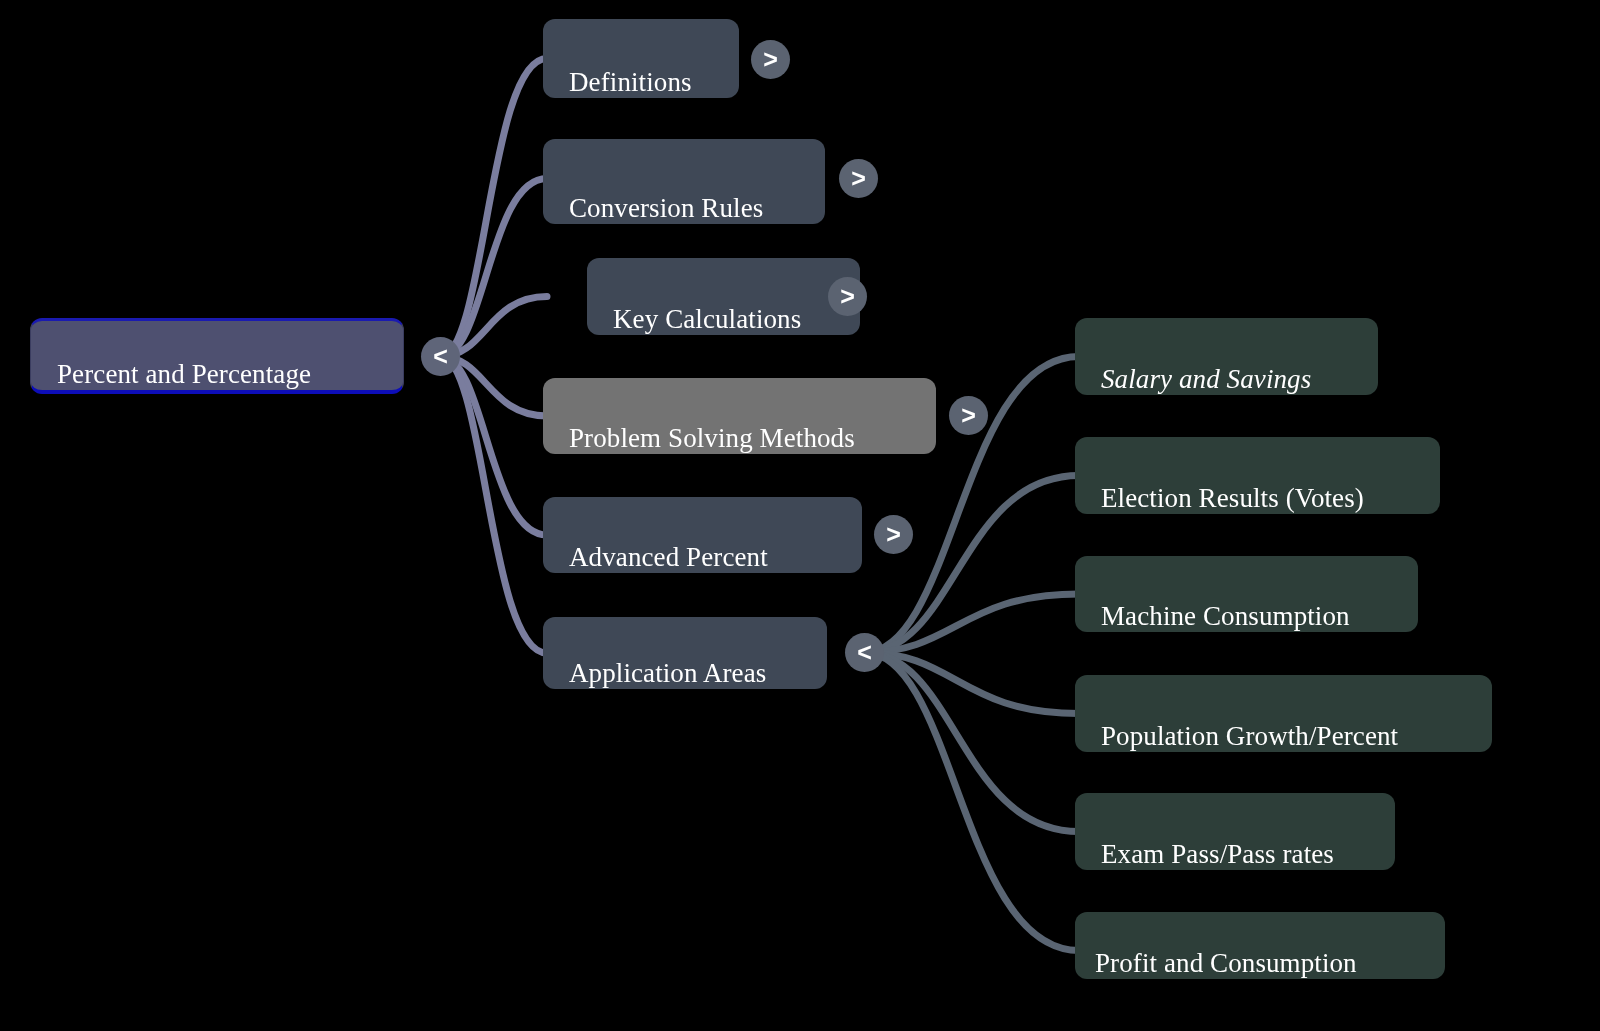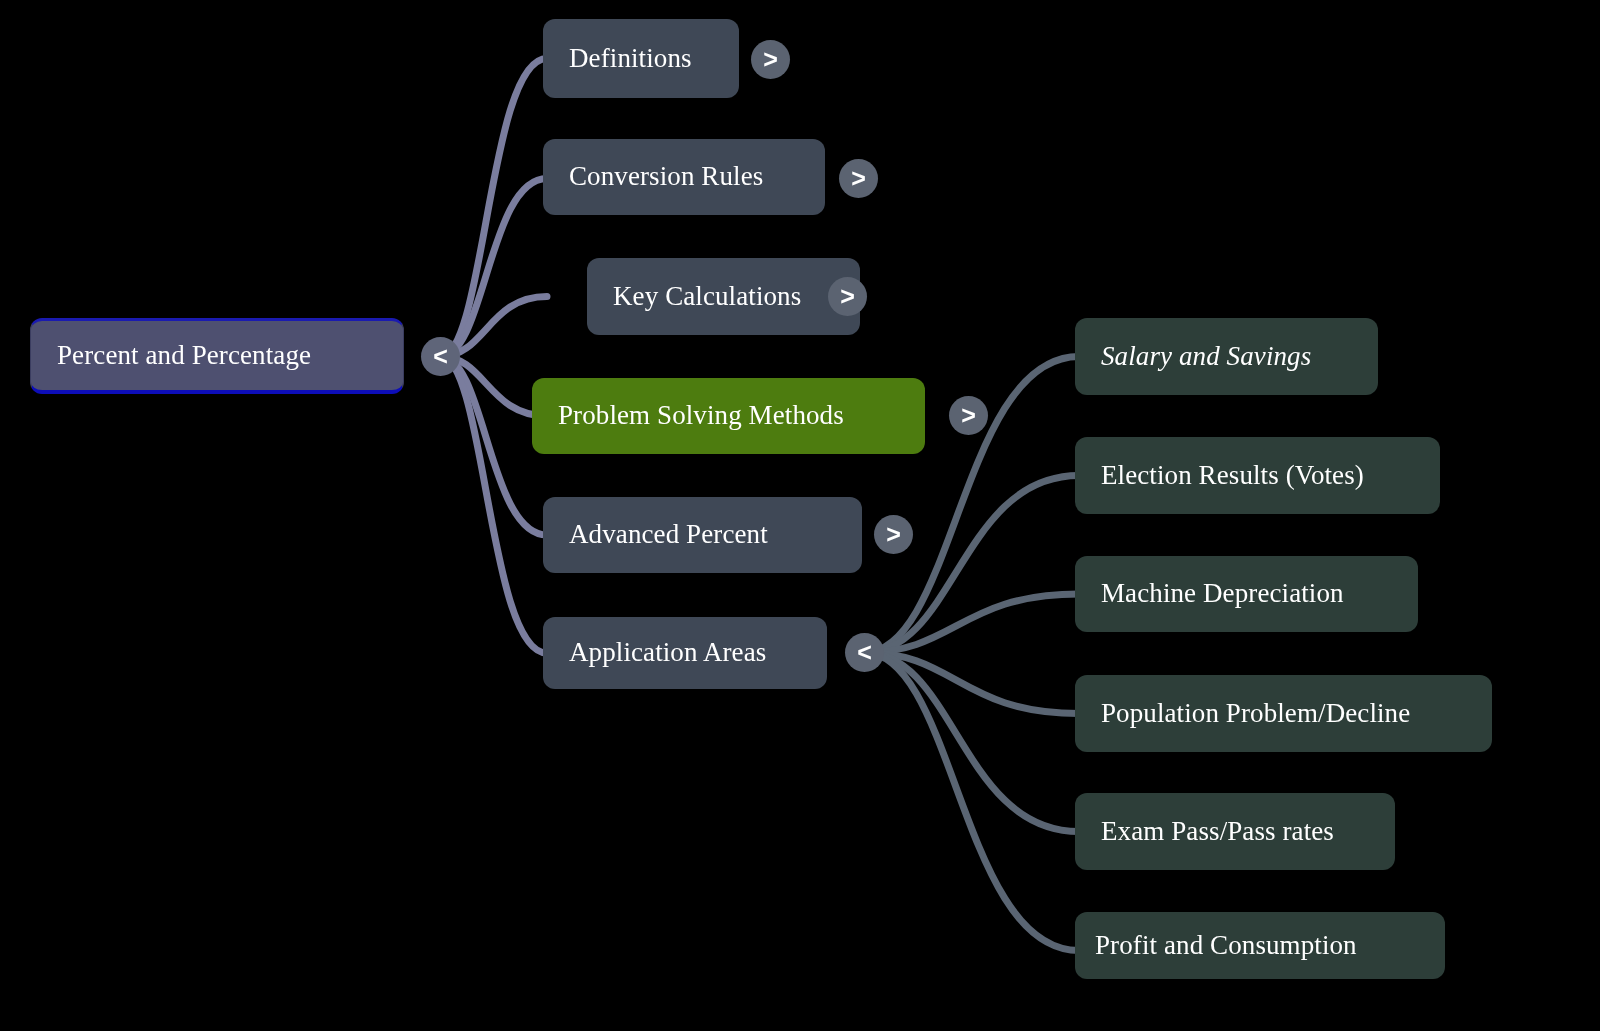--- a/index.html
+++ b/index.html
@@ -20,21 +20,21 @@
     left: 0;
     top: 0;
     width: 1600px;
     height: 1031px;
     pointer-events: none;
   }
   .node {
     position: absolute;
     box-sizing: border-box;
     display: flex;
-    align-items: center;
+    align-items: flex-end;
     border-radius: 12px;
     color: #ffffff;
     font-size: 27px;
     line-height: 1.15;
     letter-spacing: 0.1px;
     white-space: nowrap;
     padding: 0 26px;
     z-index: 5;
   }
   .node-root {
@@ -99,35 +99,35 @@
     <span>&lt;</span>
   </div>
 
   <div class="node node-branch" id="n-b0" style="left: 543px; top: 19px; width: 196px; height: 79px; background: rgb(63, 72, 86);">
     <span>Definitions</span>
   </div>
   <div class="toggle" id="t-b0" style="left: 751px; top: 40px;">
     <span>&gt;</span>
   </div>
 
-  <div class="node node-branch" id="n-b1" style="left: 543px; top: 139px; width: 282px; height: 76px; background: rgb(63, 72, 86);">
+  <div class="node node-branch" id="n-b1" style="left: 543px; top: 139px; width: 282px; height: 85px; background: rgb(63, 72, 86);">
     <span>Conversion Rules</span>
   </div>
   <div class="toggle" id="t-b1" style="left: 839px; top: 159px;">
     <span>&gt;</span>
   </div>
 
   <div class="node node-branch" id="n-b2" style="left: 543px; top: 258px; width: 273px; height: 77px; background: rgb(63, 72, 86); margin-left: 44px;">
     <span>Key Calculations</span>
   </div>
   <div class="toggle" id="t-b2" style="left: 828px; top: 277px;">
     <span>&gt;</span>
   </div>
 
-  <div class="node node-branch" id="n-b3" style="left: 532px; top: 378px; width: 393px; height: 76px; background: #4d7c0f;">
+  <div class="node node-branch" id="n-b3" style="left: 543px; top: 378px; width: 393px; height: 76px; background: #737373;">
     <span>Problem Solving Methods</span>
   </div>
   <div class="toggle" id="t-b3" style="left: 949px; top: 396px;">
     <span>&gt;</span>
   </div>
 
   <div class="node node-branch" id="n-b4" style="left: 543px; top: 497px; width: 319px; height: 76px; background: rgb(63, 72, 86);">
     <span>Advanced Percent</span>
   </div>
   <div class="toggle" id="t-b4" style="left: 874px; top: 515px;">
@@ -141,24 +141,24 @@
     <span>&lt;</span>
   </div>
 
   <div class="node node-leaf" id="n-l0" style="left: 1075px; top: 318px; width: 303px; height: 77px; background: rgb(45, 62, 57); font-style: italic;">
     <span>Salary and Savings</span>
   </div>
   <div class="node node-leaf" id="n-l1" style="left: 1075px; top: 437px; width: 365px; height: 77px; background: rgb(45, 62, 57);">
     <span>Election Results (Votes)</span>
   </div>
   <div class="node node-leaf" id="n-l2" style="left: 1075px; top: 556px; width: 343px; height: 76px; background: rgb(45, 62, 57);">
-    <span>Machine Depreciation</span>
+    <span>Machine Consumption</span>
   </div>
   <div class="node node-leaf" id="n-l3" style="left: 1075px; top: 675px; width: 417px; height: 77px; background: rgb(45, 62, 57);">
-    <span>Population Problem/Decline</span>
+    <span>Population Growth/Percent</span>
   </div>
   <div class="node node-leaf" id="n-l4" style="left: 1075px; top: 793px; width: 320px; height: 77px; background: rgb(45, 62, 57);">
     <span>Exam Pass/Pass rates</span>
   </div>
   <div class="node node-leaf" id="n-l5" style="left: 1075px; top: 912px; width: 370px; height: 67px; background: rgb(45, 62, 57); padding-left: 20px;">
     <span>Profit and Consumption</span>
   </div>
 
 </div>
 

